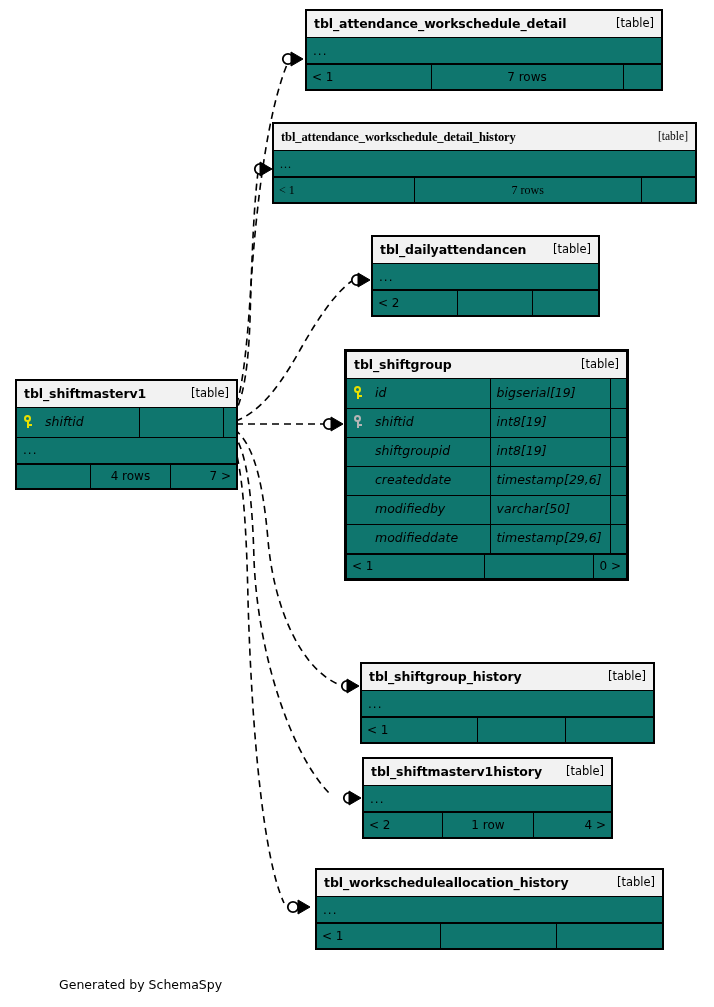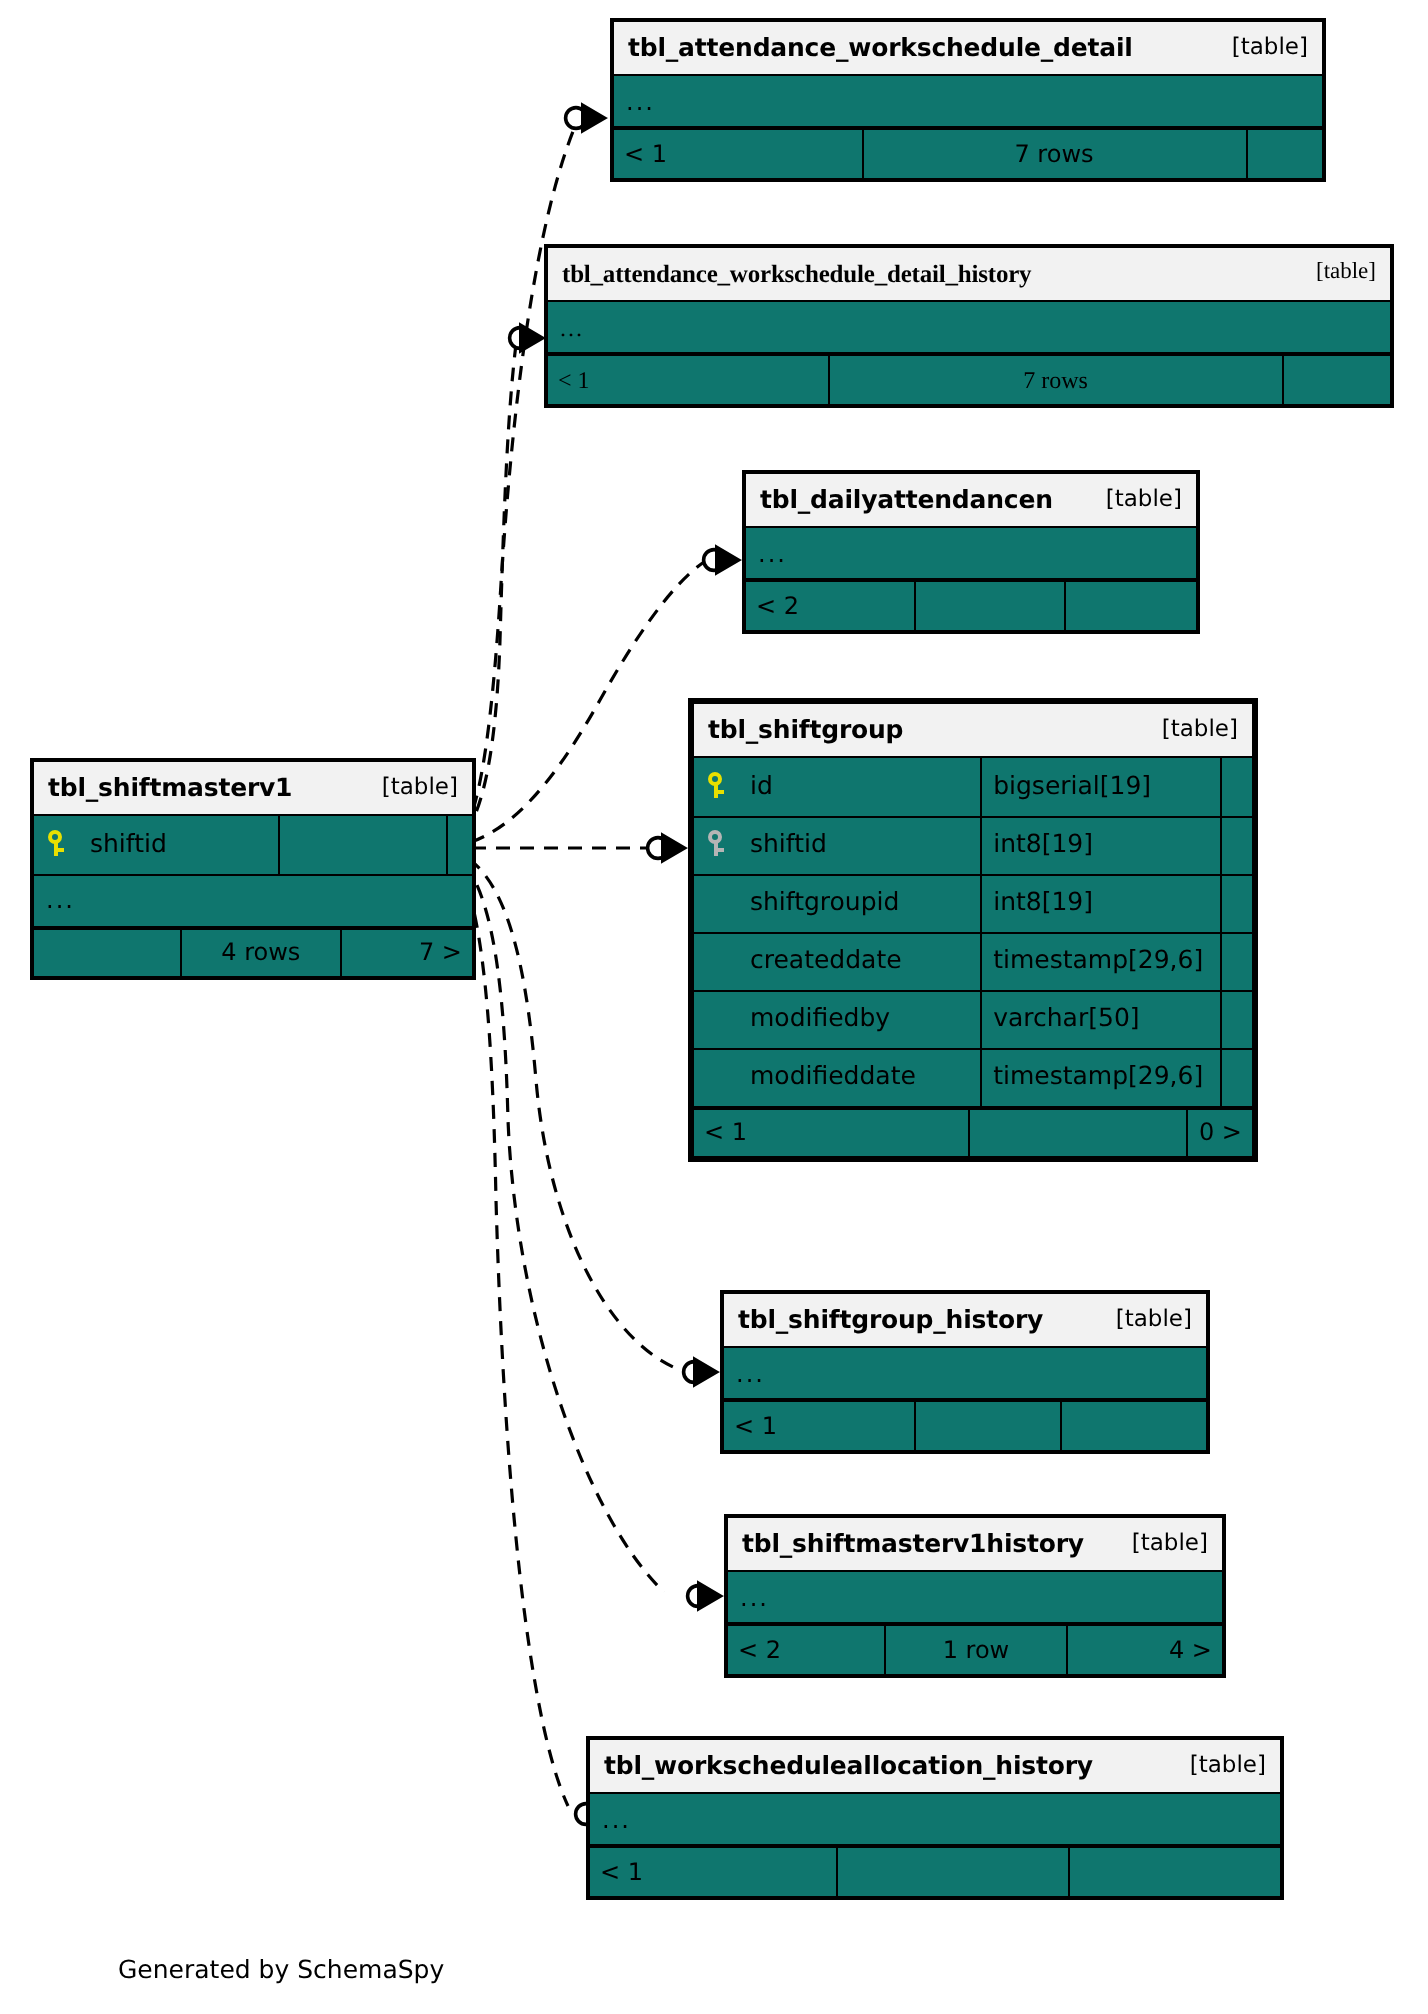--- a/index.html
+++ b/index.html
@@ -83,20 +83,21 @@
   }
 
   
   .cols {
     display: table;
     width: 100%;
     border-collapse: collapse;
   }
   .colrow {
     display: table-row;
+    font-style: italic;
   }
   .colrow > div {
     display: table-cell;
     box-sizing: border-box;
     border-bottom: 1px solid #000000;
     border-right: 1px solid #000000;
     height: 29px;
     vertical-align: middle;
     font-size: 12.5px;
     white-space: nowrap;
@@ -335,21 +336,21 @@
         </div>
         <div class="tbl-ellipsis">...</div>
         <div class="tbl-foot">
           <div class="frow">
             <div class="fcell f-left" style="width:65px;"></div>
             <div class="fcell f-center" style="width:72px;margin-top:32px;">4 rows</div>
             <div class="fcell f-right" style="width:58px;">7 &gt;</div>
           </div>
         </div>
       </div>
-      <div class="tbl" style="left: 360px; top: 645px; width: 245px;">
+      <div class="tbl" style="left: 360px; top: 662px; width: 295px;">
         <div class="tbl-title">
           <span class="tname">tbl_shiftgroup_history</span>
           <span class="ttag">[table]</span>
         </div>
         <div class="tbl-ellipsis">...</div>
         <div class="tbl-foot">
           <div class="frow">
             <div class="fcell f-left" style="width:97px;">&lt; 1</div>
             <div class="fcell f-center" style="width:74px;"></div>
             <div class="fcell f-right" style="width:74px;"></div>
@@ -363,21 +364,21 @@
         </div>
         <div class="tbl-ellipsis">...</div>
         <div class="tbl-foot">
           <div class="frow">
             <div class="fcell f-left" style="width:80px;">&lt; 2</div>
             <div class="fcell f-center" style="width:92px;">1 row</div>
             <div class="fcell f-right" style="width:79px;">4 &gt;</div>
           </div>
         </div>
       </div>
-      <div class="tbl" style="left: 293px; top: 868px; width: 349px;">
+      <div class="tbl" style="left: 315px; top: 868px; width: 349px;">
         <div class="tbl-title">
           <span class="tname">tbl_workscheduleallocation_history</span>
           <span class="ttag">[table]</span>
         </div>
         <div class="tbl-ellipsis">...</div>
         <div class="tbl-foot">
           <div class="frow">
             <div class="fcell f-left" style="width:125px;">&lt; 1</div>
             <div class="fcell f-center" style="width:117px;"></div>
             <div class="fcell f-right" style="width:107px;"></div>

